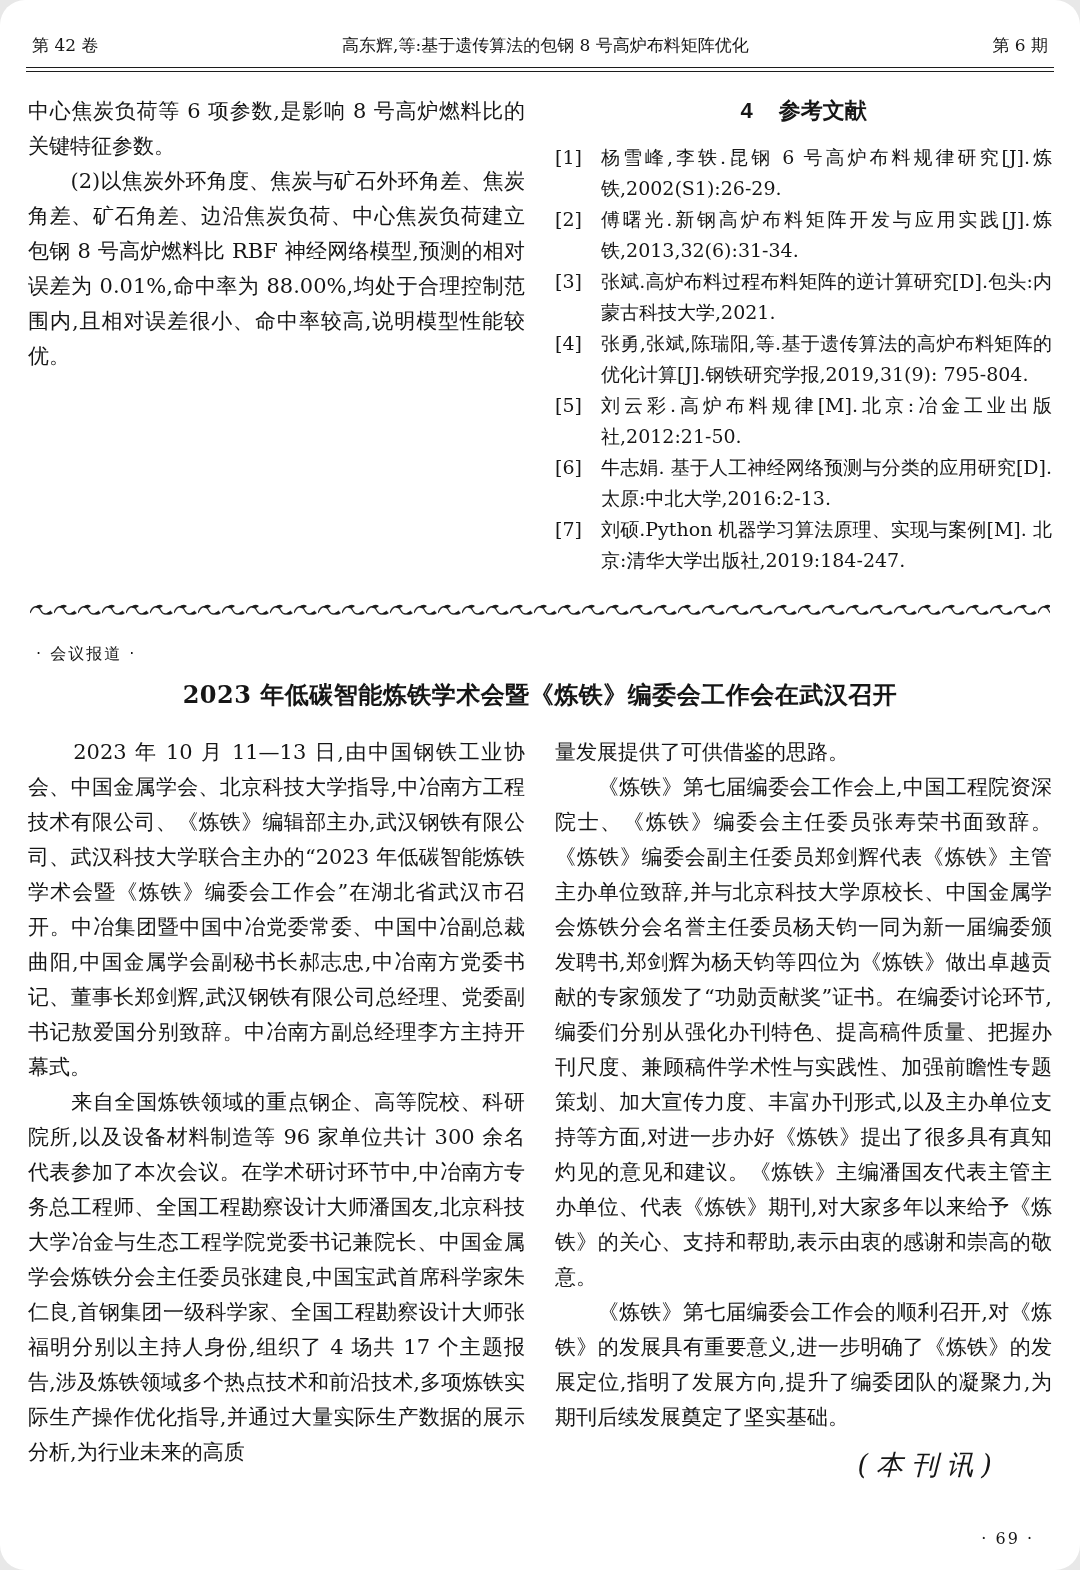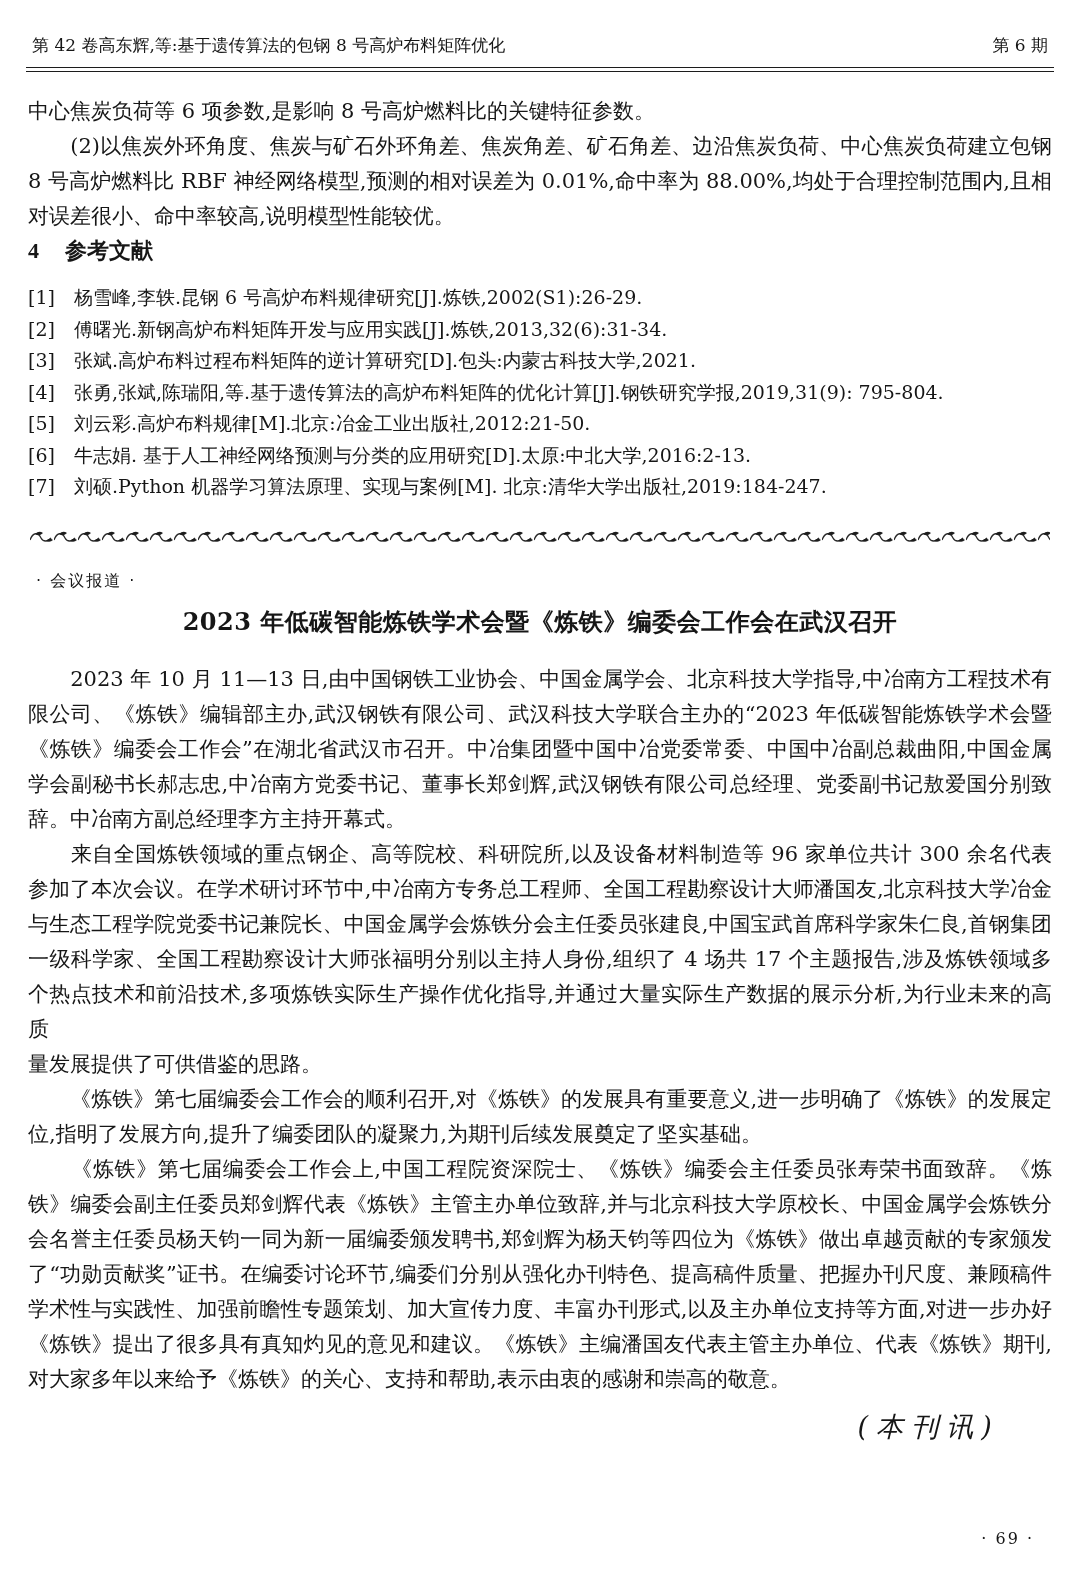--- a/index.html
+++ b/index.html
@@ -7,57 +7,59 @@
     position: relative;
     width: 1080px;
     height: 1570px;
     margin: 0 auto;
     background: #ffffff;
     box-sizing: border-box;
     padding: 30px 24px 20px 24px;
     overflow: hidden;
     font-family: "DejaVu Serif", "Liberation Serif", serif;
     color: #161616;
+    border-radius: 25px;
   }
   
   .runhead {
     display: flex;
     justify-content: space-between;
     align-items: baseline;
     font-size: 17px;
     padding: 4px 8px 10px 8px;
   }
-  .runhead .rh-center { flex: 1; }
+  .runhead .rh-center { flex: 1; text-align: center; }
   .runhead .rh-left, .runhead .rh-right { white-space: nowrap; }
   .dbl-rule {
     height: 3px;
     border-top: 1.6px solid #1c1c1c;
     border-bottom: 1.2px solid #1c1c1c;
     margin: 0 2px;
   }
   
   .two-col {
     display: grid;
-    grid-template-columns: 1fr;
+    grid-template-columns: 1fr 1fr;
     column-gap: 30px;
     margin-top: 22px;
     padding: 0 4px;
   }
   p.body-p {
     margin: 0;
     font-size: 21px;
     line-height: 35px;
     text-align: justify;
   }
   
   .refs-heading {
     font-size: 22px;
     font-weight: bold;
     margin: 2px 0 16px 0;
-    font-family: Liberation Serif, serif;
+    font-family: Liberation Sans, sans-serif;
+    text-align: center;
   }
   .refs-heading .h-num { margin-right: 26px; }
   .ref-item {
     display: flex;
     font-size: 19px;
     line-height: 30.5px;
     margin-bottom: 1px;
   }
   .ref-num { flex: 0 0 46px; }
   .ref-text { flex: 1; text-align: justify; }
@@ -169,21 +171,21 @@
   <div class="two-col report-cols">
     <div>
 
     <p class="body-p">　　2023 年 10 月 11—13 日,由中国钢铁工业协会、中国金属学会、北京科技大学指导,中冶南方工程技术有限公司、《炼铁》编辑部主办,武汉钢铁有限公司、武汉科技大学联合主办的“2023 年低碳智能炼铁学术会暨《炼铁》编委会工作会”在湖北省武汉市召开。中冶集团暨中国中冶党委常委、中国中冶副总裁曲阳,中国金属学会副秘书长郝志忠,中冶南方党委书记、董事长郑剑辉,武汉钢铁有限公司总经理、党委副书记敖爱国分别致辞。中冶南方副总经理李方主持开幕式。</p>
         <p class="body-p">　　来自全国炼铁领域的重点钢企、高等院校、科研院所,以及设备材料制造等 96 家单位共计 300 余名代表参加了本次会议。在学术研讨环节中,中冶南方专务总工程师、全国工程勘察设计大师潘国友,北京科技大学冶金与生态工程学院党委书记兼院长、中国金属学会炼铁分会主任委员张建良,中国宝武首席科学家朱仁良,首钢集团一级科学家、全国工程勘察设计大师张福明分别以主持人身份,组织了 4 场共 17 个主题报告,涉及炼铁领域多个热点技术和前沿技术,多项炼铁实际生产操作优化指导,并通过大量实际生产数据的展示分析,为行业未来的高质</p>
       </div>
     <div>
       <div>
 
       <p class="body-p">量发展提供了可供借鉴的思路。</p>
+          <p class="body-p">　　《炼铁》第七届编委会工作会上,中国工程院资深院士、《炼铁》编委会主任委员张寿荣书面致辞。《炼铁》编委会副主任委员郑剑辉代表《炼铁》主管主办单位致辞,并与北京科技大学原校长、中国金属学会炼铁分会名誉主任委员杨天钧一同为新一届编委颁发聘书,郑剑辉为杨天钧等四位为《炼铁》做出卓越贡献的专家颁发了“功勋贡献奖”证书。在编委讨论环节,编委们分别从强化办刊特色、提高稿件质量、把握办刊尺度、兼顾稿件学术性与实践性、加强前瞻性专题策划、加大宣传力度、丰富办刊形式,以及主办单位支持等方面,对进一步办好《炼铁》提出了很多具有真知灼见的意见和建议。《炼铁》主编潘国友代表主管主办单位、代表《炼铁》期刊,对大家多年以来给予《炼铁》的关心、支持和帮助,表示由衷的感谢和崇高的敬意。</p>
           <p class="body-p">　　《炼铁》第七届编委会工作会的顺利召开,对《炼铁》的发展具有重要意义,进一步明确了《炼铁》的发展定位,指明了发展方向,提升了编委团队的凝聚力,为期刊后续发展奠定了坚实基础。</p>
-          <p class="body-p">　　《炼铁》第七届编委会工作会上,中国工程院资深院士、《炼铁》编委会主任委员张寿荣书面致辞。《炼铁》编委会副主任委员郑剑辉代表《炼铁》主管主办单位致辞,并与北京科技大学原校长、中国金属学会炼铁分会名誉主任委员杨天钧一同为新一届编委颁发聘书,郑剑辉为杨天钧等四位为《炼铁》做出卓越贡献的专家颁发了“功勋贡献奖”证书。在编委讨论环节,编委们分别从强化办刊特色、提高稿件质量、把握办刊尺度、兼顾稿件学术性与实践性、加强前瞻性专题策划、加大宣传力度、丰富办刊形式,以及主办单位支持等方面,对进一步办好《炼铁》提出了很多具有真知灼见的意见和建议。《炼铁》主编潘国友代表主管主办单位、代表《炼铁》期刊,对大家多年以来给予《炼铁》的关心、支持和帮助,表示由衷的感谢和崇高的敬意。</p>
         </div>
       <div class="byline">(本刊讯)</div>
     </div>
   </div>
 
   <div class="page-number">· 69 ·</div>
 </div>
 
 </body></html>

